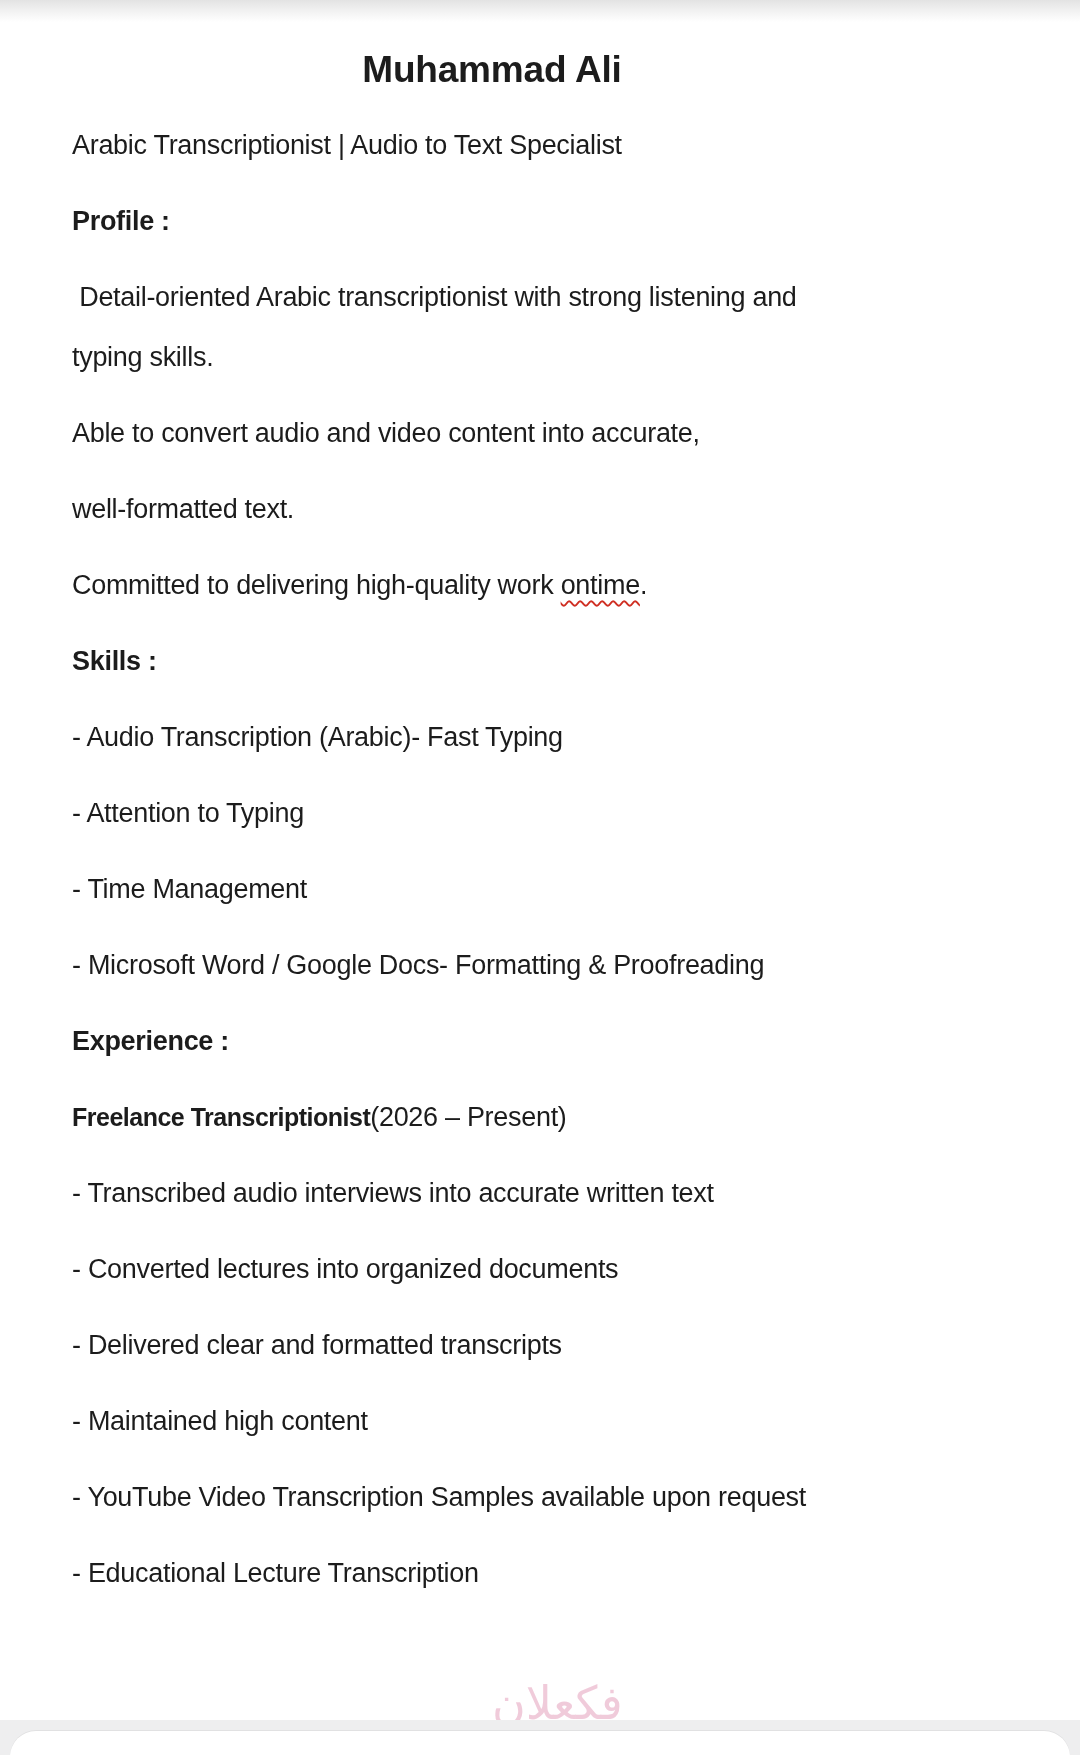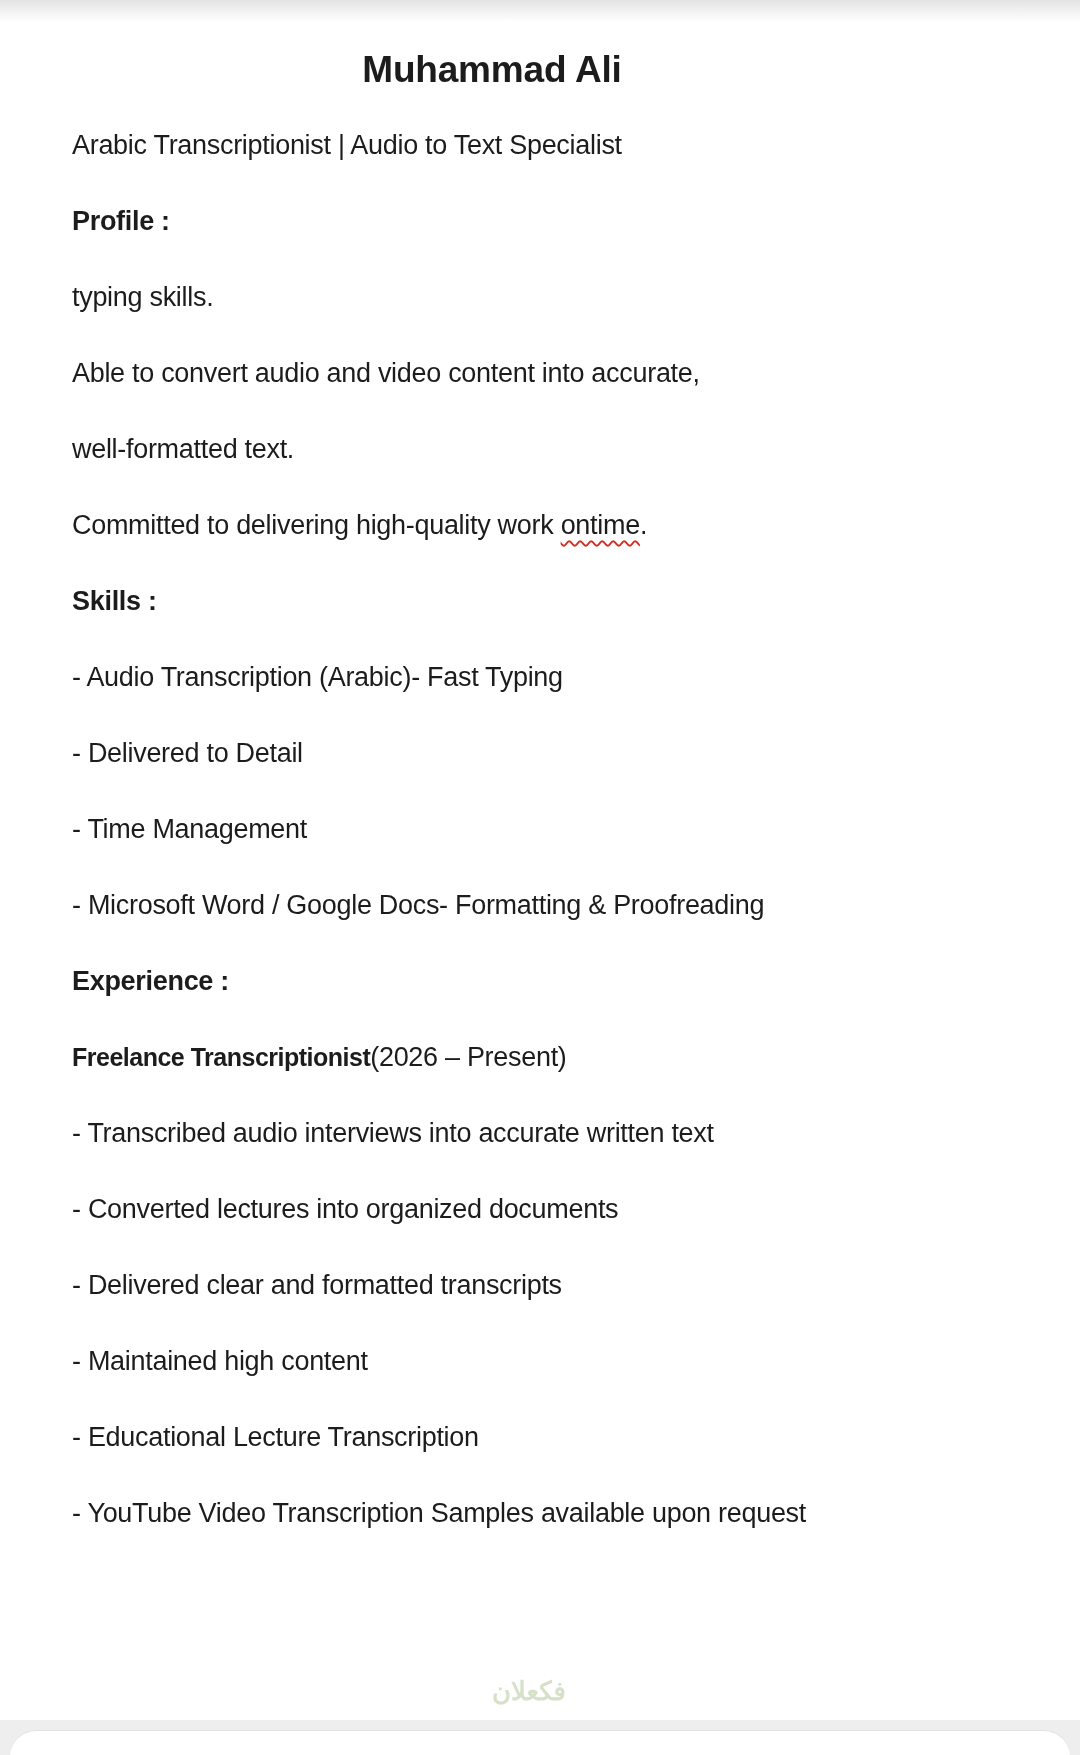--- a/index.html
+++ b/index.html
@@ -43,23 +43,23 @@
     text-decoration:underline;
     text-decoration-style:wavy;
     text-decoration-color:#cf2e22;
     text-decoration-thickness:2px;
     text-underline-offset:6px;
   }
   .watermark{
     position:absolute;
     left:492px;top:1676px;
     z-index:0;
-    font-size:26px;
-    font-weight:bold;
-    color:#4d7c0f;
+    font-size:46px;
+    font-weight:normal;
+    color:#be185d;
     opacity:0.22;
     letter-spacing:2px;
     pointer-events:none;
   }
   .bottom-strip{
     position:absolute;left:0;top:1720px;width:1080px;height:35px;
     background:#eeeeef;
     z-index:2;
   }
   .bottom-sheet{
@@ -80,46 +80,47 @@
   <div class="watermark">فكعلان</div>
 
   <div class="content">
 
     <p class="ln title">Muhammad Ali</p>
 
     <p class="ln">Arabic Transcriptionist | Audio to Text Specialist</p>
 
     <p class="ln hd">Profile :</p>
 
+    <p class="ln tight"> Detail-oriented Arabic transcriptionist with strong listening and</p>
     <p class="ln">typing skills.</p>
 
     <p class="ln">Able to convert audio and video content into accurate,</p>
 
     <p class="ln">well-formatted text.</p>
 
     <p class="ln"><span>Committed to delivering high-quality work </span><span class="misspell">ontime</span><span>.</span></p>
 
     <p class="ln hd">Skills :</p>
 
     <p class="ln">- Audio Transcription (Arabic)- Fast Typing</p>
-    <p class="ln">- Delivered to Detail</p>
+    <p class="ln">- Attention to Typing</p>
     <p class="ln">- Time Management</p>
     <p class="ln">- Microsoft Word / Google Docs- Formatting &amp; Proofreading</p>
 
     <p class="ln hd">Experience :</p>
 
     <p class="ln"><span class="job-bold">Freelance Transcriptionist</span><span>(2026 – Present)</span></p>
 
     <p class="ln">- Transcribed audio interviews into accurate written text</p>
     <p class="ln">- Converted lectures into organized documents</p>
     <p class="ln">- Delivered clear and formatted transcripts</p>
     <p class="ln">- Maintained high content</p>
 
 
+    <p class="ln">- YouTube Video Transcription Samples available upon request</p>
     <p class="ln">- Educational Lecture Transcription</p>
-    <p class="ln">- YouTube Video Transcription Samples available upon request</p>
 
   </div>
 
   <div class="bottom-strip"></div>
   <div class="bottom-sheet"></div>
 
 </div>
 
 </body></html>

